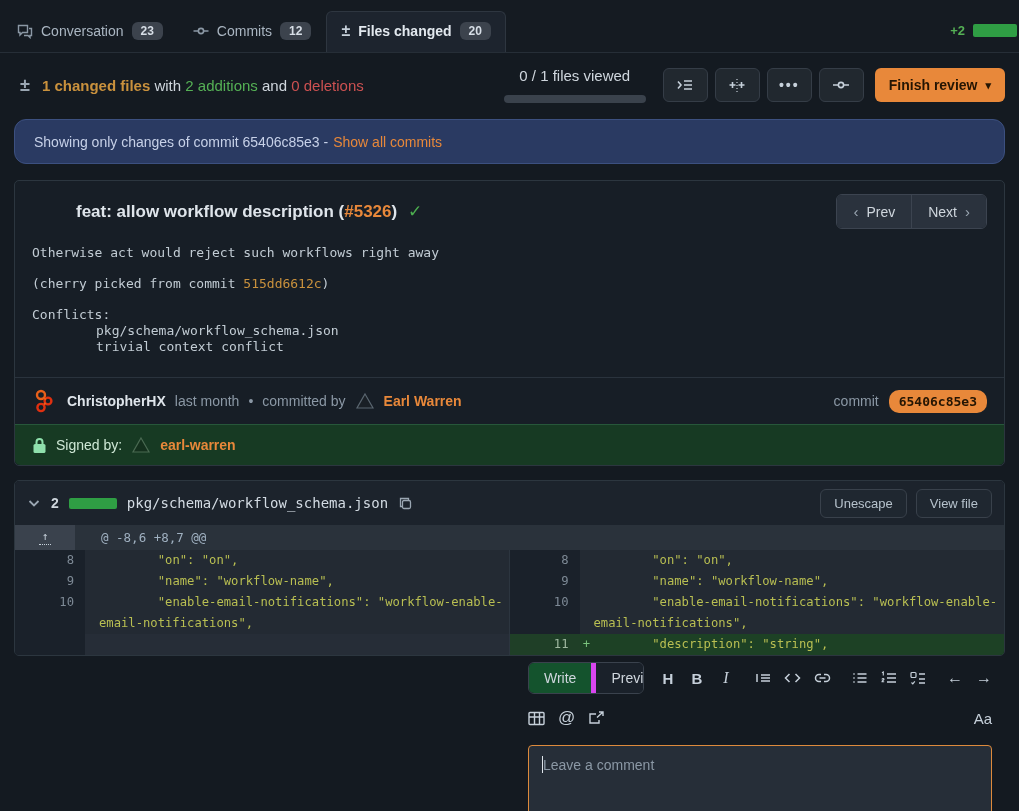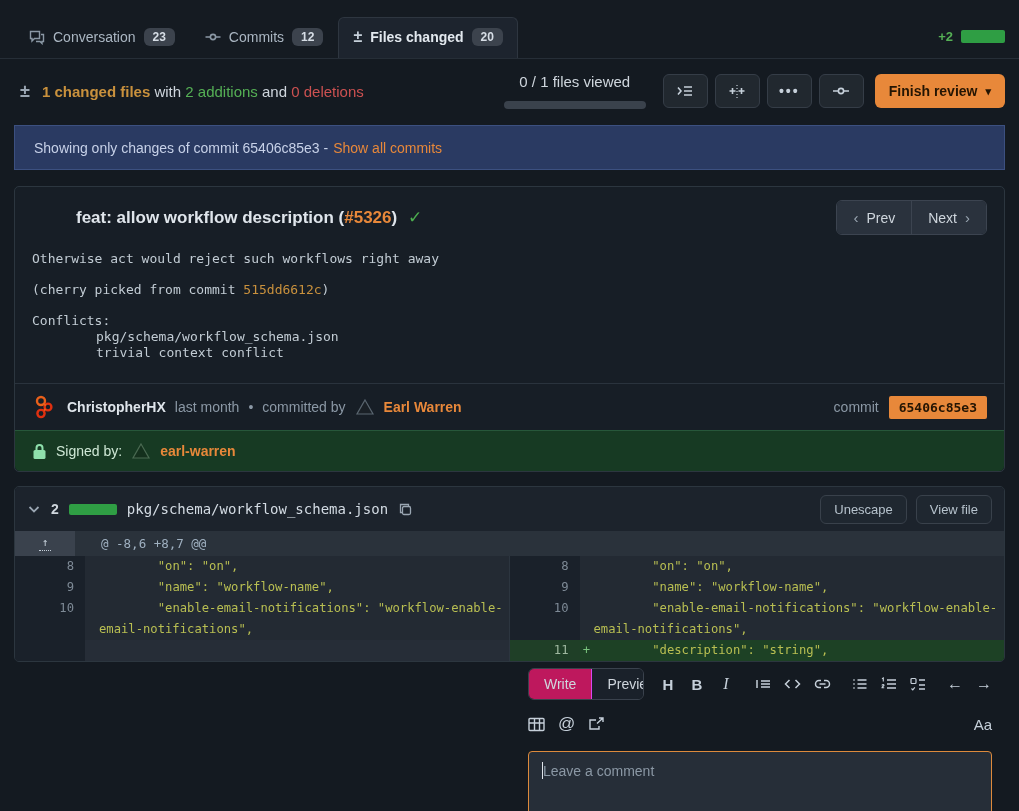--- a/index.html
+++ b/index.html
@@ -4,21 +4,21 @@
 <style>
   * { box-sizing: border-box; margin: 0; padding: 0; }
   html,body { width:1019px; height:811px; overflow:hidden; }
   body {
     background:#141a21; color:#d3dbe3;
     font-family:"Liberation Sans", sans-serif; font-size:14px;
   }
   svg { display:block; }
 
   
-  .tabbar { display:flex; align-items:flex-end; padding:0 14px; height:59px;
+  .tabbar { display:flex; align-items:flex-end; padding:0 2px; height:53px;
             border-bottom:1px solid #262e37; background:#151b22; }
   .tab { display:flex; align-items:center; gap:8px; padding:10px 14px; color:#aab6c2;
          cursor:pointer; border:1px solid transparent; margin-bottom:1px; }
   .tab.active { background:#1d242e; color:#e2e8ee; border:1px solid #2e3640; border-bottom:none;
                 border-radius:6px 6px 0 0; margin-bottom:0; padding-bottom:12px; }
   .badge { background:#3c434d; color:#d7dee6; font-size:12px; font-weight:bold;
            padding:2px 9px; border-radius:6px; }
   .tab-icon { color:#8b98a5; }
   .tab.active .tab-icon { color:#c6d0da; }
   .diffstat { margin-left:auto; display:flex; align-items:center; gap:8px; padding-bottom:14px; }
@@ -38,21 +38,21 @@
   .viewed .vbar { width:142px; height:8px; border-radius:4px; background:#3a424c; }
   .icon-btn { width:45px; height:34px; background:#21282f; border:1px solid #353d47; border-radius:6px;
               display:flex; align-items:center; justify-content:center; color:#c6d0da; cursor:pointer; }
   .finish-btn { height:34px; background:#e8883a; color:#241503; font-weight:bold; font-size:14px;
                 border:none; border-radius:6px; padding:0 14px; display:flex; align-items:center; gap:8px;
                 cursor:pointer; margin-left:4px; }
   .finish-btn .caret { font-size:11px; }
 
   
   .banner { margin:6px 14px 0 14px; height:45px; background:#2a3a62; border:1px solid #3c5080;
-            border-radius:0; display:flex; align-items:center; padding:0 19px;
+            border-radius:12px; display:flex; align-items:center; padding:0 19px;
             color:#c7d1e8; font-size:14px; }
   .banner a { color:#e8883a; text-decoration:none; margin-left:5px; cursor:pointer; }
 
   
   .commit-box { margin:16px 14px 0 14px; background:#171e26; border:1px solid #2c363f; border-radius:5px; }
   .cb-head { display:flex; align-items:center; padding:13px 17px 10px 17px; }
   .cb-title { font-size:17px; font-weight:bold; color:#dfe5eb;margin-left:44px; }
   .cb-title .issue { color:#e8883a; }
   .cb-title .check { color:#4cae4f; font-weight:normal; margin-left:6px; }
   .pager { margin-left:auto; display:flex; border:1px solid #3c4450; border-radius:6px; overflow:hidden; }
@@ -65,21 +65,21 @@
   .cb-msg .row { min-height:16px; }
   .cb-msg .gap { height:15px; }
   .cb-msg a { color:#c9913d; text-decoration:none; cursor:pointer; }
   .cb-msg .indent { padding-left:64px; }
   .cb-author { display:flex; align-items:center; gap:9px; padding:10px 17px; border-top:1px solid #2a333d; }
   .cb-author .name { font-weight:bold; color:#dfe5eb; cursor:pointer; }
   .cb-author .muted { color:#8b98a5; }
   .cb-author .committer { color:#e8883a; font-weight:bold; cursor:pointer; }
   .cb-author .sha-wrap { margin-left:auto; display:flex; align-items:center; gap:10px; }
   .sha-badge { background:#e8883a; color:#241503; font-family:"DejaVu Sans Mono", monospace;
-               font-size:13px; font-weight:bold; padding:4px 10px; border-radius:2px; cursor:pointer; }
+               font-size:13px; font-weight:bold; padding:4px 10px; border-radius:10px; cursor:pointer; }
   .cb-signed { display:flex; align-items:center; gap:9px; padding:10px 17px; background:#173a23;
                border-top:1px solid #27573a; border-radius:0 0 5px 5px; color:#cfe8d6; }
   .cb-signed .signer { color:#e8883a; font-weight:bold; cursor:pointer; }
   .cb-signed .gpg { margin-left:auto; display:flex; align-items:center; gap:8px; color:#9fd9ae;
                     font-size:14px; }
 
   
   .diff-box { margin:14px 14px 0 14px; border:1px solid #2c363f; border-radius:5px; overflow:hidden; }
   .df-head { display:flex; align-items:center; gap:10px; background:#1c232c; padding:8px 12px; height:44px; }
   .df-head .chev { color:#9aa6b2; cursor:pointer; }
@@ -109,21 +109,21 @@
   .drow.added { background:#1d4125; }
   .drow.added .gut { background:#1f3f27; color:#9fb8a0; }
   .drow.ph { background:#262d37; }
   .drow.ph .gut { background:#1a212a; }
 
   
   .comment-area { width:464px; margin:6px 27px 0 auto; }
   .ed-row1 { display:flex; align-items:center; }
   .segmented { display:flex; border:1px solid #3a424d; border-radius:6px; overflow:hidden; }
   .seg { padding:7px 15px; font-size:14px; color:#cfd6dd; cursor:pointer; background:#1a212a; }
-  .seg.active { background:#be185d; border-right:1px solid #d946ef; }
+  .seg.active { background:#14532d; border-right:5px solid #d946ef; }
   .ed-icons { display:flex; align-items:center; gap:13px; margin-left:16px; color:#c6d0da; }
   .ed-ic { cursor:pointer; display:flex; align-items:center; justify-content:center; min-width:16px; }
   .ed-ic.txt { font-size:15px; font-weight:bold; }
   .ed-ic.it { font-style:italic; font-family:"Liberation Serif", serif; font-size:16px; }
   .gap-l { margin-left:8px; }
   .arrow-ic { font-size:16px; }
   .ed-row2 { display:flex; align-items:center; gap:13px; margin-top:14px; color:#c6d0da; }
   .ed-row2 .aa { margin-left:auto; font-size:15px; cursor:pointer; }
   .ta-wrap { position:relative; margin-top:17px; }
   .ta-wrap textarea { width:100%; height:75px; background:#262e38; border:1.5px solid #dd8a3c;

